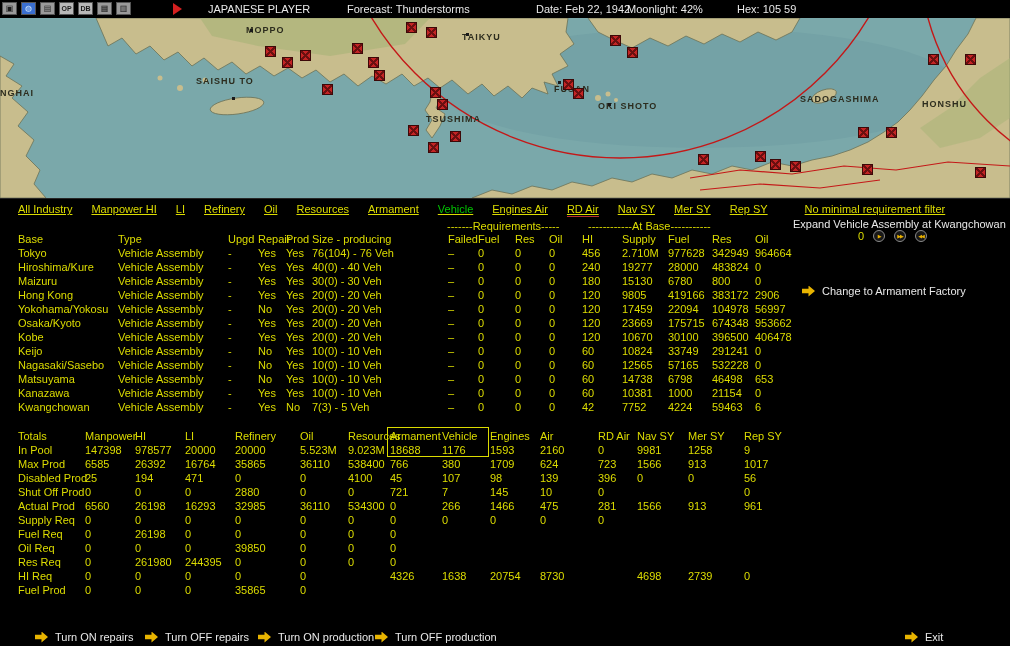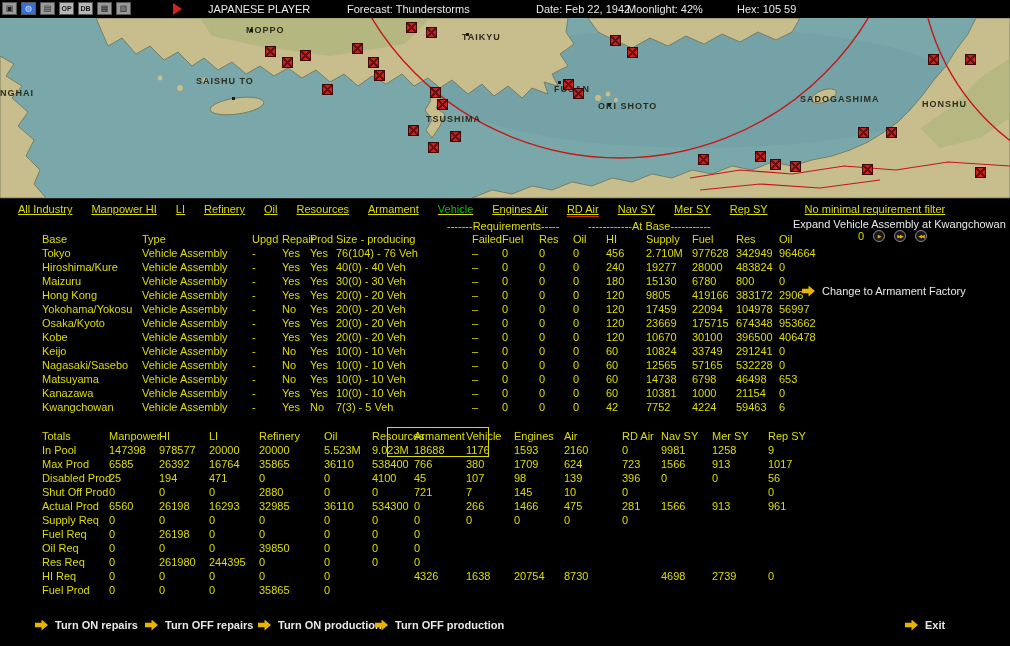--- a/index.html
+++ b/index.html
@@ -36,34 +36,34 @@
   .menu-item.active{color:#00c400;}
   .menu-item.rline{border-bottom:1px solid #b83030;padding-bottom:1px;}
   .expand-label{position:absolute;left:793px;top:19px;color:#e8e8e8;white-space:nowrap;}
   .expand-controls{position:absolute;left:858px;top:31px;display:flex;gap:9px;align-items:center;}
   .expand-value{color:#dcdc00;}
   .circle-btn{width:12px;height:12px;border:1px solid #8a8a8a;border-radius:50%;background:#181818;
               color:#e8b000;font-size:5px;line-height:11px;text-align:center;letter-spacing:-1px;cursor:pointer;display:inline-block;}
   .req-group{position:absolute;left:447px;top:21px;}
   .atbase-group{position:absolute;left:588px;top:21px;}
 
-  table.grid{position:absolute;border-collapse:collapse;table-layout:fixed;margin-left:24px;}
+  table.grid{position:absolute;border-collapse:collapse;table-layout:fixed;}
   table.grid td,table.grid th{font-weight:normal;text-align:left;padding:0;height:14px;
                               font-size:11px;white-space:nowrap;overflow:visible;color:#dcdc00;}
   .base-grid{left:18px;top:33px;width:787px;}
   .totals-grid{left:18px;top:230px;width:786px;}
   td.blue{color:#4169d0;}
   td.green{color:#00c400;}
   .av-box{position:absolute;left:387px;top:228px;width:102px;height:30px;border:1px solid #dcdc00;pointer-events:none;}
 
   .change-factory{position:absolute;left:802px;top:86px;display:flex;align-items:center;gap:7px;color:#e8e8e8;cursor:pointer;white-space:nowrap;}
   .arrow-icon{width:13px;height:11px;background:#e8b400;flex:0 0 auto;
               clip-path:polygon(0 30%,50% 30%,50% 0,100% 50%,50% 100%,50% 70%,0 70%);}
 
-  .footer{position:absolute;left:0;top:420px;width:852px;height:16px;color:#e8e8e8;font-weight:bold;}
+  .footer{position:absolute;left:0;top:432px;width:852px;height:16px;color:#e8e8e8;}
   .fbtn{position:absolute;display:flex;gap:7px;align-items:center;cursor:pointer;white-space:nowrap;}
   .fbtn1{left:35px}.fbtn2{left:145px}.fbtn3{left:258px}.fbtn4{left:375px}.fbtn-exit{left:905px}
 </style>
 </head>
 <body>
 
 <div class="screen">
 
   <div class="topbar">
     <div class="icons">

